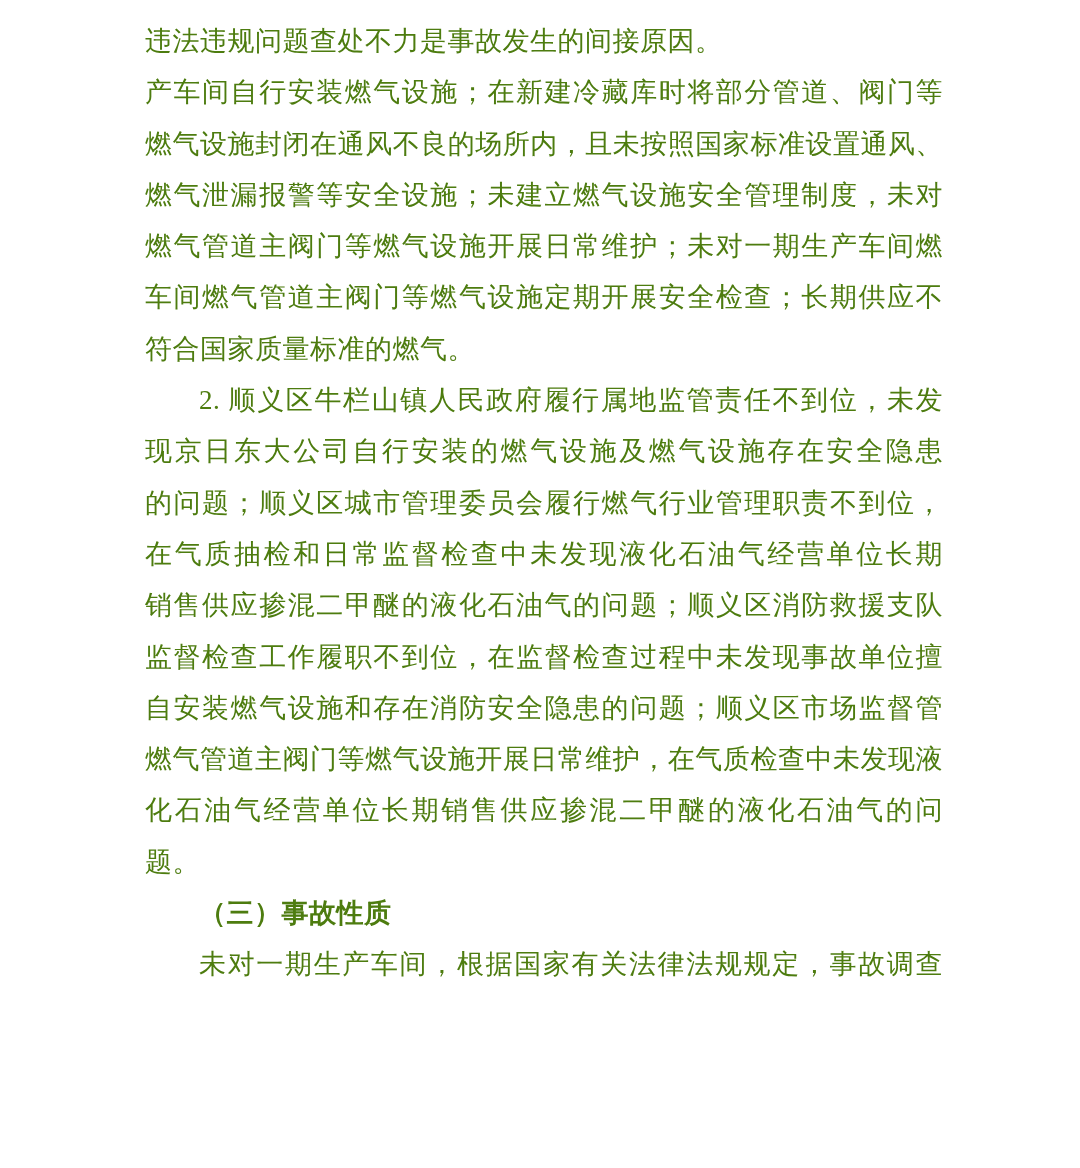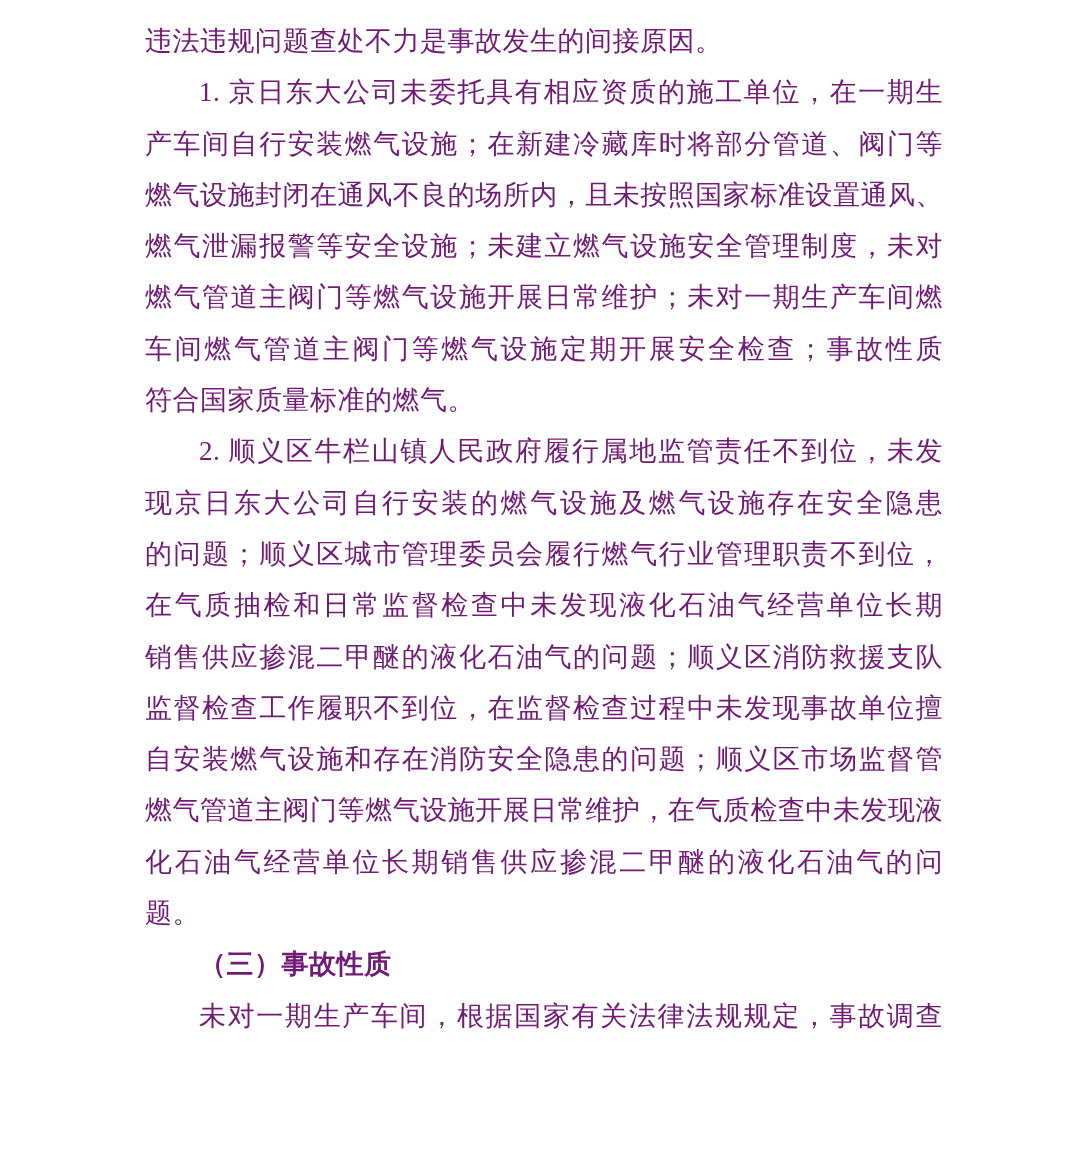--- a/index.html
+++ b/index.html
@@ -38,28 +38,27 @@
     text-align-last: justify;
   }
   .line.bold {
     font-weight: bold;
   }
 </style>
 </head>
 <body>
 
 <div class="page" style="background: rgb(255, 255, 255);">
-  <div class="text-block" id="text-block" style="color: #701a75;">
+  <div class="text-block" id="text-block" style="color: #4d7c0f;">
       <div class="line">违法违规问题查处不力是事故发生的间接原因。</div>
-      <div class="line stretch" style="text-indent: 2em;">1. 京日东大公司未委托具有相应资质的施工单位，在一期生</div>
       <div class="line stretch">产车间自行安装燃气设施；在新建冷藏库时将部分管道、阀门等</div>
       <div class="line stretch">燃气设施封闭在通风不良的场所内，且未按照国家标准设置通风、</div>
       <div class="line stretch">燃气泄漏报警等安全设施；未建立燃气设施安全管理制度，未对</div>
       <div class="line stretch">燃气管道主阀门等燃气设施开展日常维护；未对一期生产车间燃</div>
-      <div class="line stretch">车间燃气管道主阀门等燃气设施定期开展安全检查；事故性质</div>
+      <div class="line stretch">车间燃气管道主阀门等燃气设施定期开展安全检查；长期供应不</div>
       <div class="line">符合国家质量标准的燃气。</div>
       <div class="line stretch" style="text-indent: 2em;">2. 顺义区牛栏山镇人民政府履行属地监管责任不到位，未发</div>
       <div class="line stretch">现京日东大公司自行安装的燃气设施及燃气设施存在安全隐患</div>
       <div class="line stretch">的问题；顺义区城市管理委员会履行燃气行业管理职责不到位，</div>
       <div class="line stretch">在气质抽检和日常监督检查中未发现液化石油气经营单位长期</div>
       <div class="line stretch">销售供应掺混二甲醚的液化石油气的问题；顺义区消防救援支队</div>
       <div class="line stretch">监督检查工作履职不到位，在监督检查过程中未发现事故单位擅</div>
       <div class="line stretch">自安装燃气设施和存在消防安全隐患的问题；顺义区市场监督管</div>
       <div class="line stretch">燃气管道主阀门等燃气设施开展日常维护，在气质检查中未发现液</div>
       <div class="line stretch">化石油气经营单位长期销售供应掺混二甲醚的液化石油气的问</div>

